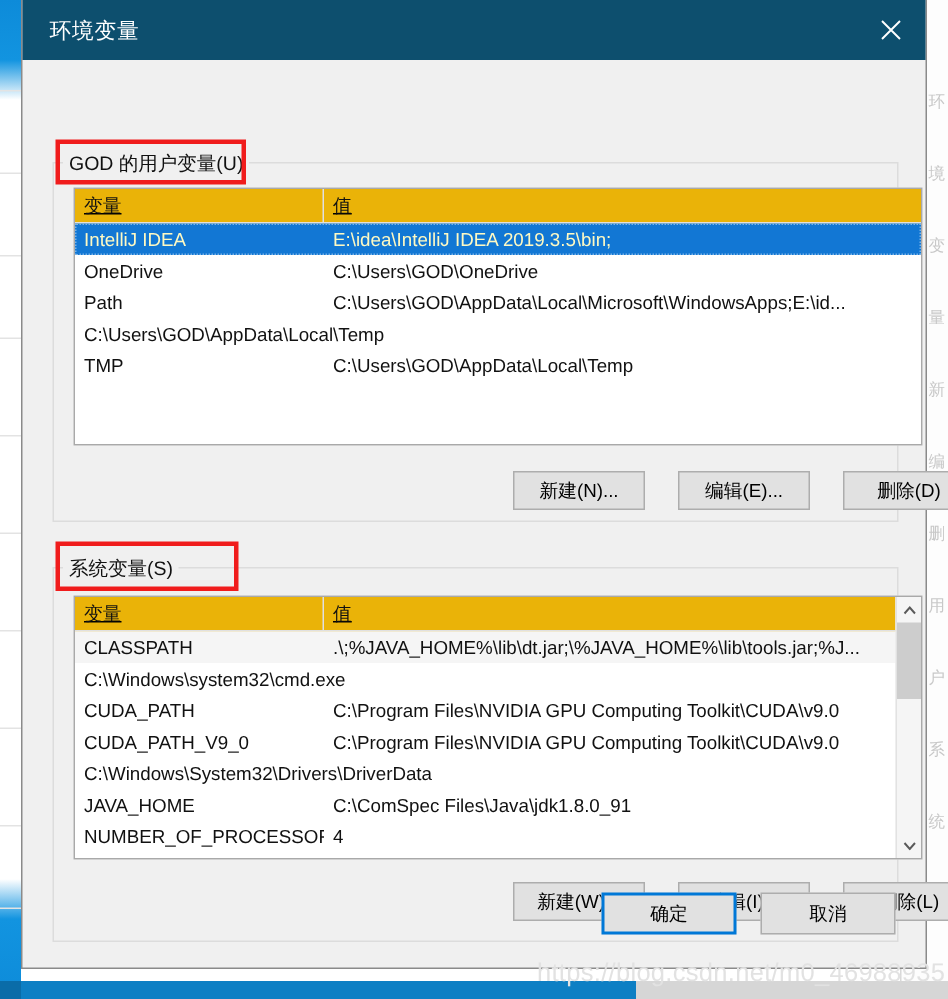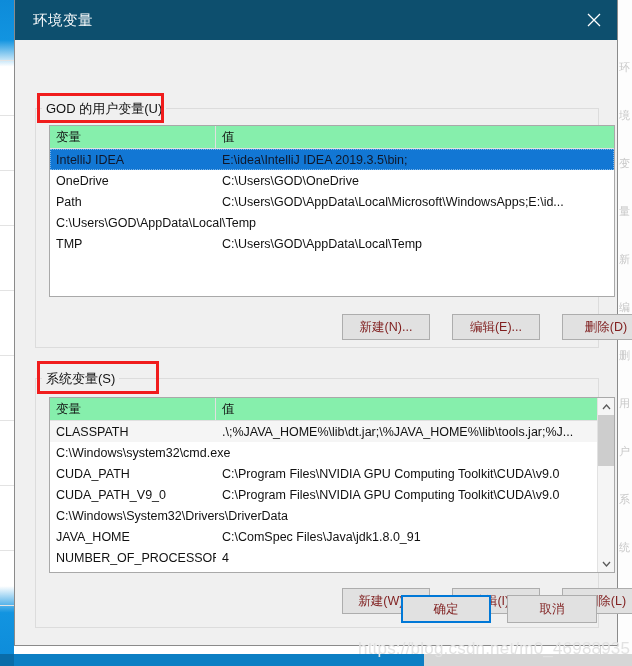--- a/index.html
+++ b/index.html
@@ -93,41 +93,42 @@
 
   
   .listview {
     position: absolute; background: #ffffff; border: 1px solid #a9a9a9;
     overflow: hidden;
   }
   #user-list   { left: 34px; top: 85px;  width: 566px; height: 172px; }
   #system-list { left: 34px; top: 357px; width: 566px; height: 176px; }
 
   .lv-head {
-    display: flex; height: 23px; background: #86efac;
+    display: flex; height: 23px; background: #eab308;
     border-bottom: 1px solid #e0e0e0;
+    text-decoration: underline;
   }
   .lv-head .col {
     font-size: 12.5px; color: #111; padding: 3px 0 0 6px;
     border-right: 1px solid #e0e0e0;
   }
   .lv-head .col:last-child { border-right: none; }
   .col-name  { width: 166px; flex: none; }
   .col-value { flex: 1; }
 
   .lv-rows { position: relative; }
   .lv-row {
     display: flex; height: 21px; align-items: center;
     font-size: 12.5px; color: #111; white-space: nowrap;
   }
   .lv-row .cell { padding-left: 6px; overflow: hidden; text-overflow: clip; }
   .lv-row .cell.name  { width: 166px; flex: none; }
   .lv-row .cell.value { flex: 1; }
   .lv-row.selected {
-    background: #1277d4; color: #0f172a;
+    background: #1277d4; color: #fef9c3;
     outline: 1px dotted #7ab4e8; outline-offset: -1px;
   }
   .lv-row.alt { background: #f5f5f5; }
 
   
   .vscroll {
     position: absolute; right: 0; top: 0; width: 17px; height: 100%;
     background: #f5f5f5; border-left: 1px solid #e2e2e2;
   }
   .vscroll .arrow {
@@ -145,21 +146,21 @@
   .listview.scrolled .lv-rows { margin-right: 17px; }
 
   
   .btnrow { position: absolute; display: flex; gap: 22px; }
   #user-btns   { left: 327px; top: 274px; }
   #system-btns { left: 327px; top: 548px; }
 
   .btn {
     width: 88px; height: 26px;
     background: #e1e1e1; border: 1px solid #adadad;
-    font-size: 12.5px; color: #7f1d1d;
+    font-size: 12.5px; color: #000000;
     display: flex; align-items: center; justify-content: center;
     font-family: "Liberation Sans", sans-serif;
     cursor: default; user-select: none;
   }
 
   
   .footer {
     position: absolute; right: 20px; bottom: 22px;
     display: flex; gap: 16px;
   }

